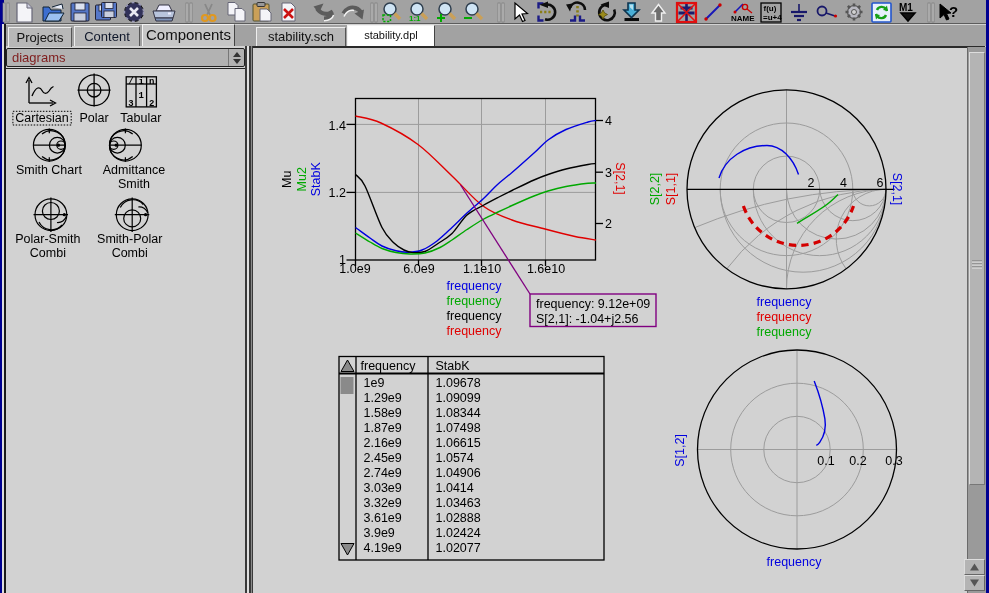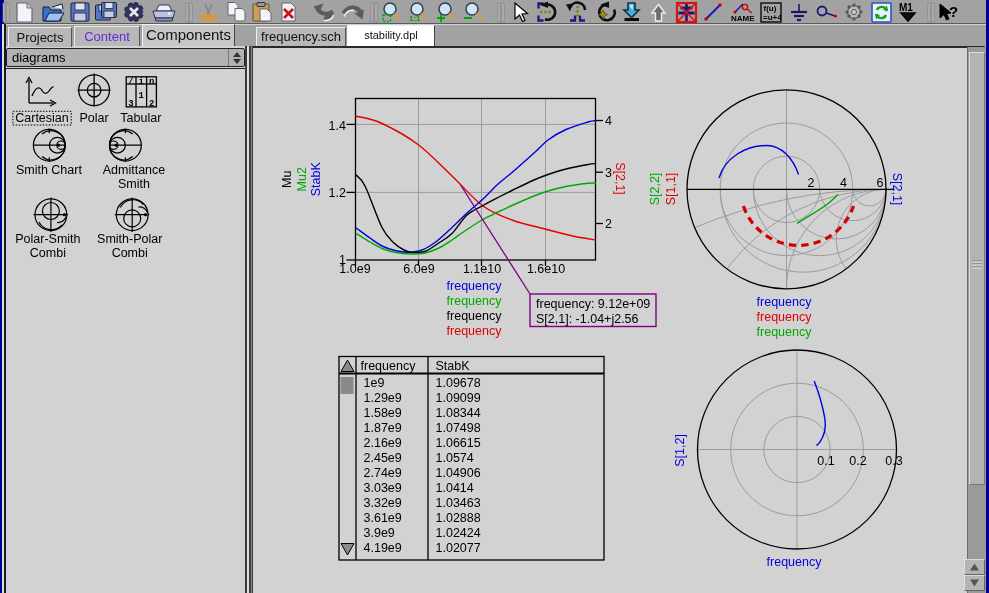--- a/index.html
+++ b/index.html
@@ -25,28 +25,28 @@
 
 <div class="abs" style="left:253px;top:46px;width:732px;height:2px;background:#2a2a2a;"></div>
 
 <div class="abs" style="left:245px;top:46px;width:2px;height:547px;background:#3a3a3a;"></div>
 <div class="abs" style="left:247px;top:46px;width:2px;height:547px;background:#e0e0e0;"></div>
 <div class="abs" style="left:249px;top:46px;width:2px;height:547px;background:#3a3a3a;"></div>
 <div class="abs" style="left:251px;top:46px;width:1px;height:547px;background:#8a8a8a;"></div>
 <div class="abs" style="left:252px;top:46px;width:1px;height:547px;background:#3a3a3a;"></div>
 
 <div class="abs" style="left:8px;top:27px;width:64px;height:20px;background:#b8b8b8;border-top:1px solid #eee;border-left:1px solid #eee;border-right:1px solid #555;font-size:13px;color:#111;text-align:center;line-height:19px;">Projects</div>
-<div class="abs" style="left:74px;top:26px;width:66px;height:20px;background:#b8b8b8;border-top:1px solid #eee;border-left:1px solid #eee;border-right:1px solid #555;font-size:13px;color:#6d28d9;text-align:center;line-height:19px;">Content</div>
+<div class="abs" style="left:74px;top:26px;width:66px;height:20px;background:#b8b8b8;border-top:1px solid #eee;border-left:1px solid #eee;border-right:1px solid #555;font-size:13px;color:#0f172a;text-align:center;line-height:19px;">Content</div>
 <div class="abs" style="left:142px;top:24px;width:93px;height:22px;background:#c6c6c6;border-top:1px solid #f2f2f2;border-left:1px solid #f2f2f2;border-right:1px solid #444;font-size:15px;color:#111;text-align:center;line-height:20px;">Components</div>
 
-<div class="abs" style="left:256px;top:27px;width:90px;height:19px;background:#b8b8b8;border-top:1px solid #eee;border-left:1px solid #eee;border-right:1px solid #555;font-size:13px;color:#111;text-align:center;line-height:18px;">frequency.sch</div>
+<div class="abs" style="left:256px;top:27px;width:90px;height:19px;background:#b8b8b8;border-top:1px solid #eee;border-left:1px solid #eee;border-right:1px solid #555;font-size:13px;color:#111;text-align:center;line-height:18px;">stability.sch</div>
 <div class="abs" style="left:347px;top:25px;width:88px;height:21px;background:#ffffff;border-top:1px solid #f2f2f2;border-left:1px solid #f2f2f2;border-right:1px solid #444;font-size:11px;color:#111;text-align:center;line-height:19px;">stability.dpl</div>
 
 <div class="abs" style="left:6px;top:48px;width:239px;height:19px;background:#b2b2b2;border:1px solid #222;border-radius:2px;">
-  <div class="abs" style="left:5px;top:1px;font-size:13px;color:#000000;">diagrams</div>
+  <div class="abs" style="left:5px;top:1px;font-size:13px;color:#7f1d1d;">diagrams</div>
   <div class="abs" style="left:221px;top:0;width:1px;height:17px;background:#777;"></div>
   <svg class="abs" style="left:223px;top:1px;" width="14" height="16">
     <polygon points="7,2 11,7 3,7" fill="#333"></polygon>
     <polygon points="7,14 11,9 3,9" fill="#333"></polygon>
   </svg>
 </div>
 <div class="abs" style="left:6px;top:68px;width:239px;height:1px;background:#222;"></div>
 
 <svg class="abs" style="left:0;top:0;" width="250" height="300" id="panelicons" font-family="Liberation Sans, sans-serif">
 

